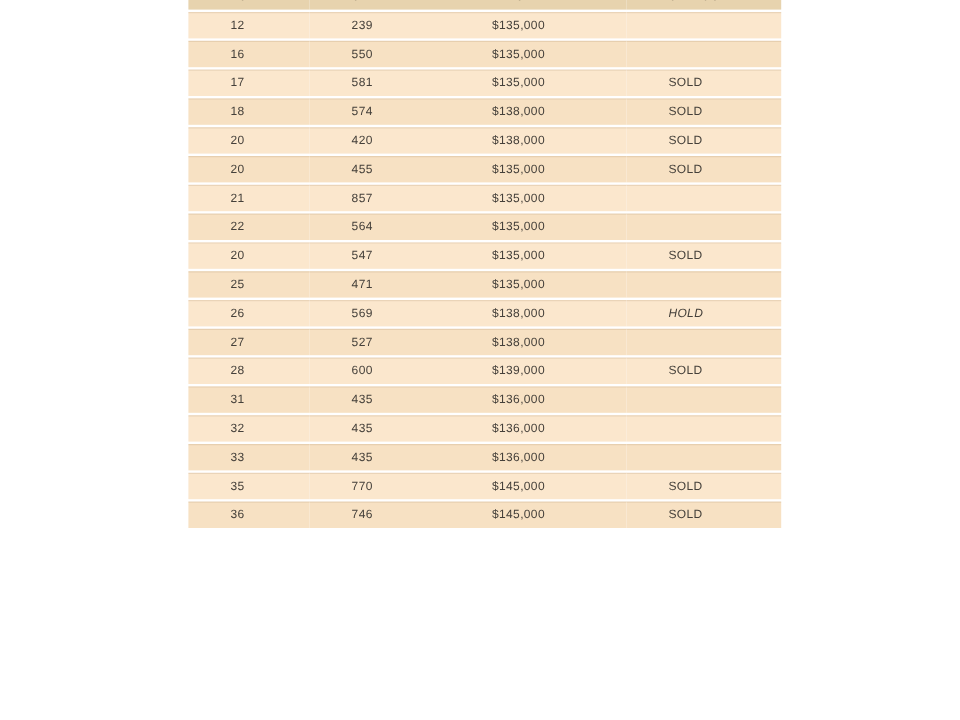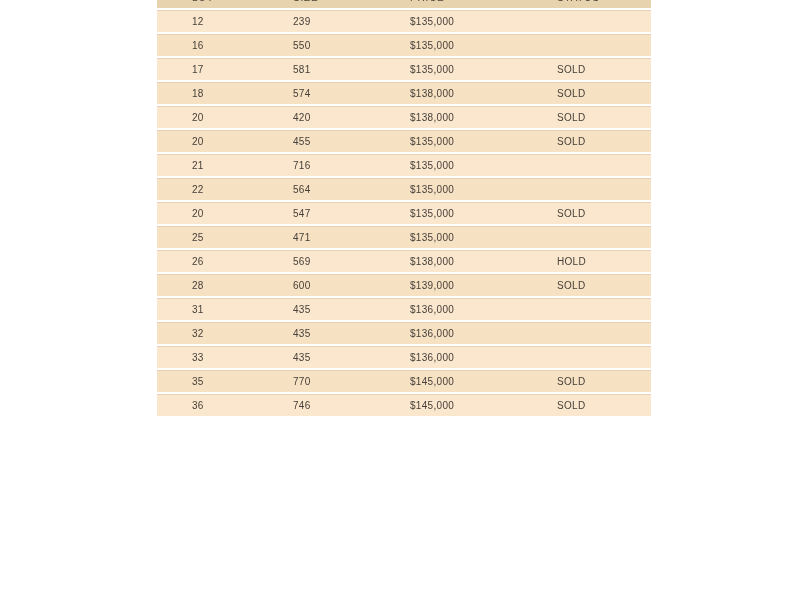--- a/index.html
+++ b/index.html
@@ -48,20 +48,21 @@
   .price-table tbody td {
     border-top: 1px solid rgba(160, 130, 90, 0.18);
   }
   .price-table tbody tr:nth-child(odd) td {
     background: #fbe7cd;
   }
   .price-table tbody tr:nth-child(even) td {
     background: #f7e1c3;
   }
   .price-table td.italic {
+    font-style: italic;
   }
 </style>
 </head>
 <body>
 
 <div class="viewport">
   <div class="table-wrap">
     <table class="price-table">
       <colgroup>
         <col style="width:101px">
@@ -109,21 +110,21 @@
             <td>SOLD</td>
           </tr>
           <tr>
             <td>20</td>
             <td>455</td>
             <td>$135,000</td>
             <td>SOLD</td>
           </tr>
           <tr>
             <td>21</td>
-            <td>716</td>
+            <td>857</td>
             <td>$135,000</td>
             <td></td>
           </tr>
           <tr>
             <td>22</td>
             <td>564</td>
             <td>$135,000</td>
             <td></td>
           </tr>
           <tr>
@@ -136,20 +137,26 @@
             <td>25</td>
             <td>471</td>
             <td>$135,000</td>
             <td></td>
           </tr>
           <tr>
             <td>26</td>
             <td>569</td>
             <td>$138,000</td>
             <td class="italic">HOLD</td>
+          </tr>
+          <tr>
+            <td>27</td>
+            <td>527</td>
+            <td>$138,000</td>
+            <td></td>
           </tr>
           <tr>
             <td>28</td>
             <td>600</td>
             <td>$139,000</td>
             <td>SOLD</td>
           </tr>
           <tr>
             <td>31</td>
             <td>435</td>

